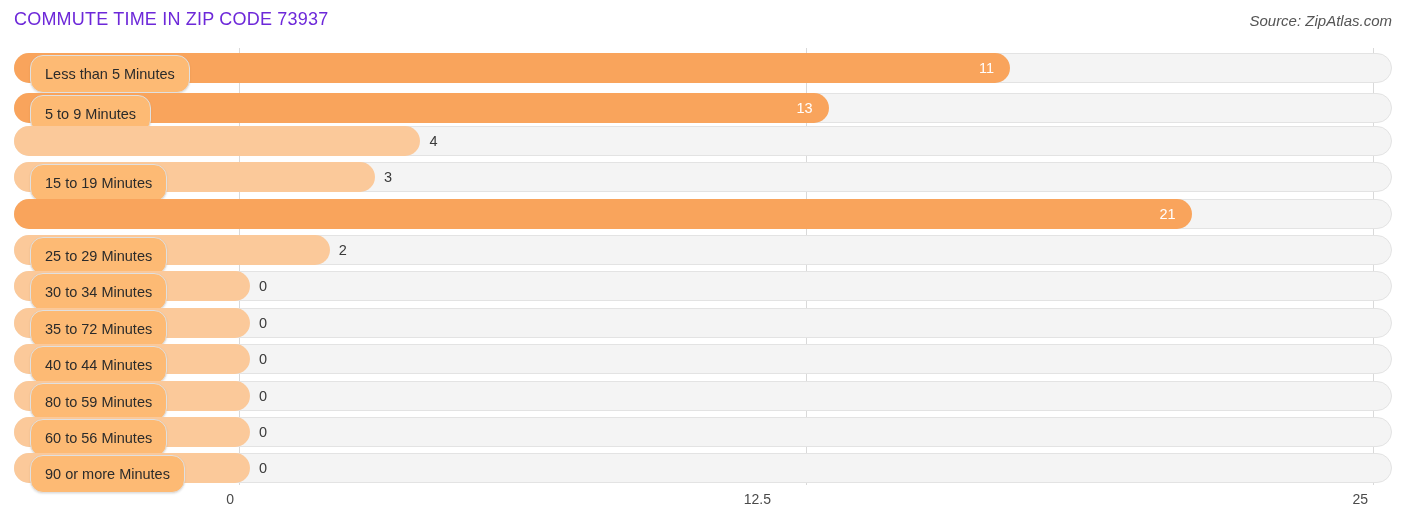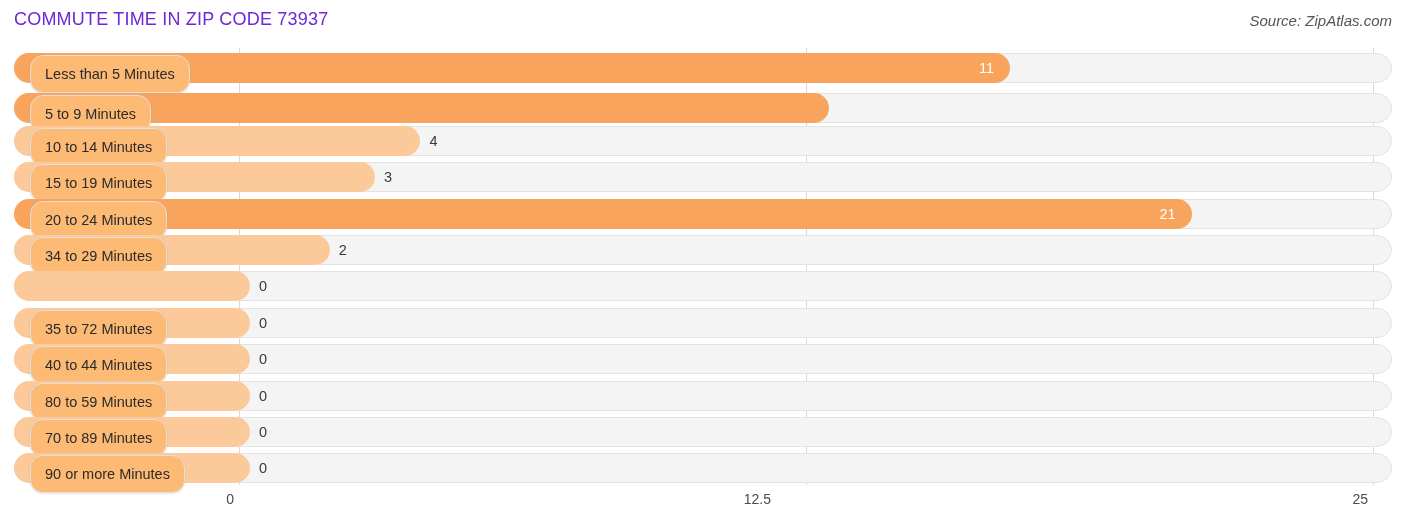--- a/index.html
+++ b/index.html
@@ -157,56 +157,54 @@
         <span class="bar-label-text">Less than 5 Minutes</span>
       </div>
       <div class="bar-value inside" style="left: 0px; width: 980.12px;">11</div>
     </div>
     <div class="bar-row" style="top: 45px;">
       <div class="bar-track"></div>
       <div class="bar-fill" style="width: 814.68px; background: rgb(249, 164, 92);"></div>
       <div class="bar-label-pill">
         <span class="bar-label-text">5 to 9 Minutes</span>
       </div>
+      <div class="bar-value inside" style="left: 0px; width: 798.68px;">13</div>
     </div>
     <div class="bar-row" style="top: 77.8px;">
       <div class="bar-track"></div>
       <div class="bar-fill" style="width: 406.44px; background: rgb(251, 201, 154);"></div>
-      <div class="bar-label-pill">
-        <span class="bar-label-text">10 to 14 Minutes</span>
-      </div>
       <div class="bar-value outside" style="left: 415.44px;">4</div>
     </div>
     <div class="bar-row" style="top: 114.2px;">
       <div class="bar-track"></div>
       <div class="bar-fill" style="width: 361.08px; background: rgb(251, 201, 154);"></div>
       <div class="bar-label-pill">
         <span class="bar-label-text">15 to 19 Minutes</span>
       </div>
       <div class="bar-value outside" style="left: 370.08px;">3</div>
     </div>
     <div class="bar-row" style="top: 150.6px;">
       <div class="bar-track"></div>
       <div class="bar-fill" style="width: 1177.56px; background: rgb(249, 164, 92);"></div>
-      <div class="bar-label-pill">
-        <span class="bar-label-text">20 to 24 Minutes</span>
-      </div>
       <div class="bar-value inside" style="left: 0px; width: 1161.56px;">21</div>
     </div>
     <div class="bar-row" style="top: 187px;">
       <div class="bar-track"></div>
       <div class="bar-fill" style="width: 315.72px; background: rgb(251, 201, 154);"></div>
       <div class="bar-label-pill">
-        <span class="bar-label-text">34 to 29 Minutes</span>
+        <span class="bar-label-text">25 to 29 Minutes</span>
       </div>
       <div class="bar-value outside" style="left: 324.72px;">2</div>
     </div>
     <div class="bar-row" style="top: 223.4px;">
       <div class="bar-track"></div>
       <div class="bar-fill" style="width: 236px; background: rgb(251, 201, 154);"></div>
+      <div class="bar-label-pill">
+        <span class="bar-label-text">30 to 34 Minutes</span>
+      </div>
       <div class="bar-value outside" style="left: 245px;">0</div>
     </div>
     <div class="bar-row" style="top: 259.8px;">
       <div class="bar-track"></div>
       <div class="bar-fill" style="width: 236px; background: rgb(251, 201, 154);"></div>
       <div class="bar-label-pill">
         <span class="bar-label-text">35 to 72 Minutes</span>
       </div>
       <div class="bar-value outside" style="left: 245px;">0</div>
     </div>
@@ -223,21 +221,21 @@
       <div class="bar-fill" style="width: 236px; background: rgb(251, 201, 154);"></div>
       <div class="bar-label-pill">
         <span class="bar-label-text">80 to 59 Minutes</span>
       </div>
       <div class="bar-value outside" style="left: 245px;">0</div>
     </div>
     <div class="bar-row" style="top: 369px;">
       <div class="bar-track"></div>
       <div class="bar-fill" style="width: 236px; background: rgb(251, 201, 154);"></div>
       <div class="bar-label-pill">
-        <span class="bar-label-text">70 to 89 Minutes</span>
+        <span class="bar-label-text">60 to 56 Minutes</span>
       </div>
       <div class="bar-value outside" style="left: 245px;">0</div>
     </div>
     <div class="bar-row" style="top: 405.4px;">
       <div class="bar-track"></div>
       <div class="bar-fill" style="width: 236px; background: rgb(251, 201, 154);"></div>
       <div class="bar-label-pill">
         <span class="bar-label-text">90 or more Minutes</span>
       </div>
       <div class="bar-value outside" style="left: 245px;">0</div>

